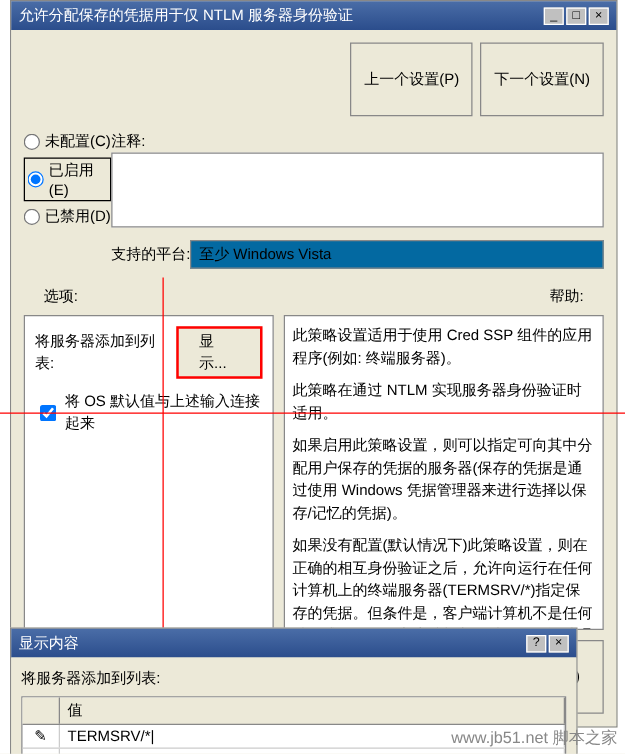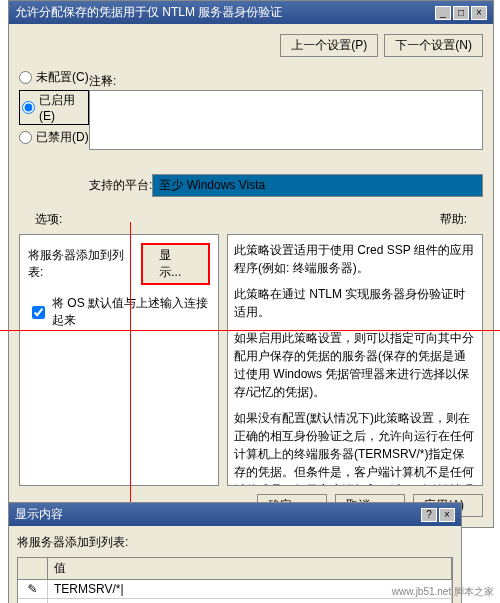--- a/index.html
+++ b/index.html
@@ -4,22 +4,22 @@
 <style>
 *{box-sizing:border-box;font-family:"Microsoft YaHei","SimSun",sans-serif;font-size:12px}
 body{margin:0;background:#fff;width:500px;height:603px;position:relative;overflow:hidden}
 .window{border:1px solid #888;background:#ece9d8}
 .titlebar{background:linear-gradient(#4a6da7,#2b4d8c);color:#fff;padding:3px 6px;display:flex;align-items:center;justify-content:space-between}
 .titlebar .btns{display:flex;gap:2px}
 .tb-btn{width:16px;height:14px;background:#c0c0c0;border:1px solid #fff;display:flex;align-items:center;justify-content:center;font-size:10px;color:#000}
 .w1{position:absolute;left:8px;top:0;width:486px}
 .w1-body{padding:6px 10px 10px;background:#ece9d8}
 .topnav{display:flex;justify-content:flex-end;gap:6px;padding:4px 0 8px}
-.btn{background:#ece9d8;border:1px solid #888;padding:2px 10px;min-width:70px;}
-.row{display:flex;align-items:flex-end;margin-bottom:24px}
+.btn{background:#ece9d8;border:1px solid #888;padding:20px 10px;min-width:70px;}
+.row{display:flex;align-items:center;margin-bottom:6px}
 .radios{width:70px}
 .radio{display:flex;align-items:center;gap:4px;margin:4px 0}
 .radio input{margin:0}
 .radio.sel{border:1px solid #000;padding:1px 2px}
 .comment-area{flex:1}
 .comment-box{border:1px solid #888;background:#fff;height:60px;width:100%}
 .platform{display:flex;align-items:center;gap:0;margin:6px 0 0 70px}
 .platform-val{border:1px solid #888;background:#0369a1;padding:2px 6px;flex:1}
 .opthelp{display:flex;justify-content:space-between;margin:14px 16px 6px}
 .main{display:flex;gap:8px}
@@ -34,21 +34,21 @@
 .redv::after{content:"";position:absolute;bottom:-1px;left:-4px;border:4px solid transparent;border-top:8px solid red}
 .w2{position:absolute;left:8px;top:502px;width:454px}
 .w2-body{background:#ece9d8;padding:8px}
 .grid{border:1px solid #888;background:#fff;margin-top:6px}
 .ghead{display:flex;background:#ece9d8;border-bottom:1px solid #888}
 .gh{padding:2px 6px;border-right:1px solid #888}
 .gh1{width:30px}.gh2{flex:1}
 .grow{display:flex;border-bottom:1px solid #ccc}
 .gc{padding:2px 6px;border-right:1px solid #ccc}
 .gc1{width:30px;text-align:center}.gc2{flex:1}
-.watermark{position:absolute;right:6px;bottom:4px;color:#888;font-size:10px}
+.watermark{position:absolute;right:6px;bottom:4px;color:#888;font-size:13px}
 </style>
 </head>
 <body>
 
 <div class="window w1">
   <div class="titlebar">
     <span>允许分配保存的凭据用于仅 NTLM 服务器身份验证</span>
     <div class="btns">
       <div class="tb-btn">_</div>
       <div class="tb-btn">□</div>

